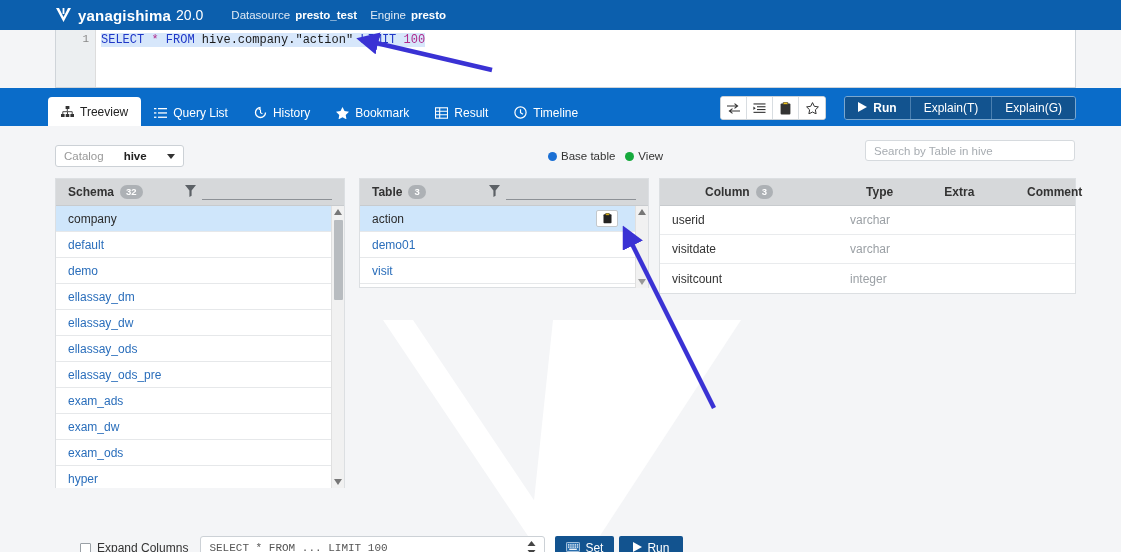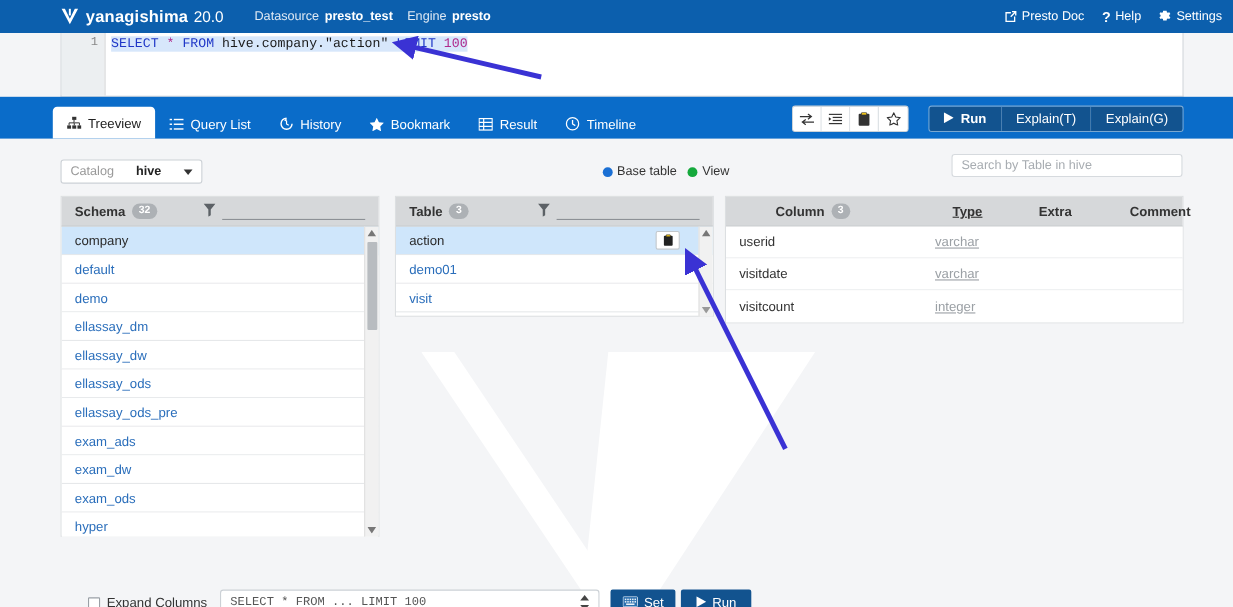--- a/index.html
+++ b/index.html
@@ -154,21 +154,21 @@
   .sb-arrow{ height:12px; display:flex; align-items:center; justify-content:center; }
   .sb-thumb{ position:absolute; left:2px; width:9px; background:#b8bcc0; border-radius:1px; }
 
   
   .col-head{
     background:#d6d8da; height:27px; display:flex; align-items:center;
     font-size:12px; font-weight:bold; color:#333; border-bottom:1px solid #c8cbce;padding-left:33px;
   }
   .col-head > div, .col-row > div{ padding:0 12px; }
   .c1{ width:178px; display:flex; align-items:center;}
-  .c2{ width:85px;text-decoration:underline; }
+  .c2{ width:85px; }
   .c3{ width:90px; }
   .c4{ width:60px; }
   .col-row{
     height:29px; display:flex; align-items:center; font-size:12px; color:#333;
     border-bottom:1px solid #e9ebed; background:#fff;
   }
   .col-row .c2{ color:#9ba0a5; }
 
   
   .bottombar{ position:absolute; left:0; top:398px; width:1121px; height:48px; display:flex; align-items:center; }
@@ -203,43 +203,20 @@
         </svg>
     </span>
     <span class="brand-name">yanagishima</span>
     <span class="brand-ver">20.0</span>
   </div>
   <div class="nav-meta">
     <span class="lbl">Datasource</span>
     <span class="val">presto_test</span>
     <span class="lbl" style="margin-left:8px">Engine</span>
     <span class="val">presto</span>
-  </div>
-  <div class="nav-right">
-    <div class="itm">
-      <span>
-        <svg width="12" height="12" viewBox="0 0 12 12">
-            <path d="M1 2h5v1.2H2.2v6.6h6.6V6H10v5H1z" fill="#fff"></path>
-            <path d="M7 1h4v4h-1.2V3.1L6.3 6.6 5.4 5.7 8.9 2.2H7z" fill="#fff"></path>
-          </svg>
-      </span>
-      <span>Presto Doc</span>
-    </div>
-    <div class="itm">
-      <span style="font-weight:bold;font-size:13px;">?</span>
-      <span>Help</span>
-    </div>
-    <div class="itm">
-      <span>
-        <svg width="12" height="12" viewBox="0 0 12 12">
-            <path d="M6 4a2 2 0 100 4 2 2 0 000-4zm5-.2l-1-1.7-1.3.5a4 4 0 00-.9-.5L7.6.7H4.4l-.2 1.4c-.3.1-.6.3-.9.5L2 2.1 1 3.8l1.1.9a4 4 0 000 1l-1.1.9 1 1.7 1.3-.5c.3.2.6.4.9.5l.2 1.4h3.2l.2-1.4c.3-.1.6-.3.9-.5l1.3.5 1-1.7-1.1-.9a4 4 0 000-1z" fill="#fff"></path>
-          </svg>
-      </span>
-      <span>Settings</span>
-    </div>
   </div>
 </div>
 
 <div class="editor-wrap">
   <div class="gutter">
     <span>1</span>
   </div>
   <div class="code-area"><span class="code-line"><span class="tok-kw">SELECT</span> <span class="tok-star">*</span> <span class="tok-kw">FROM</span> <span class="tok-id">hive.company.</span><span class="tok-str">"action"</span> <span class="tok-kw">LIMIT</span> <span class="tok-num">100</span></span></div>
 </div>
 

